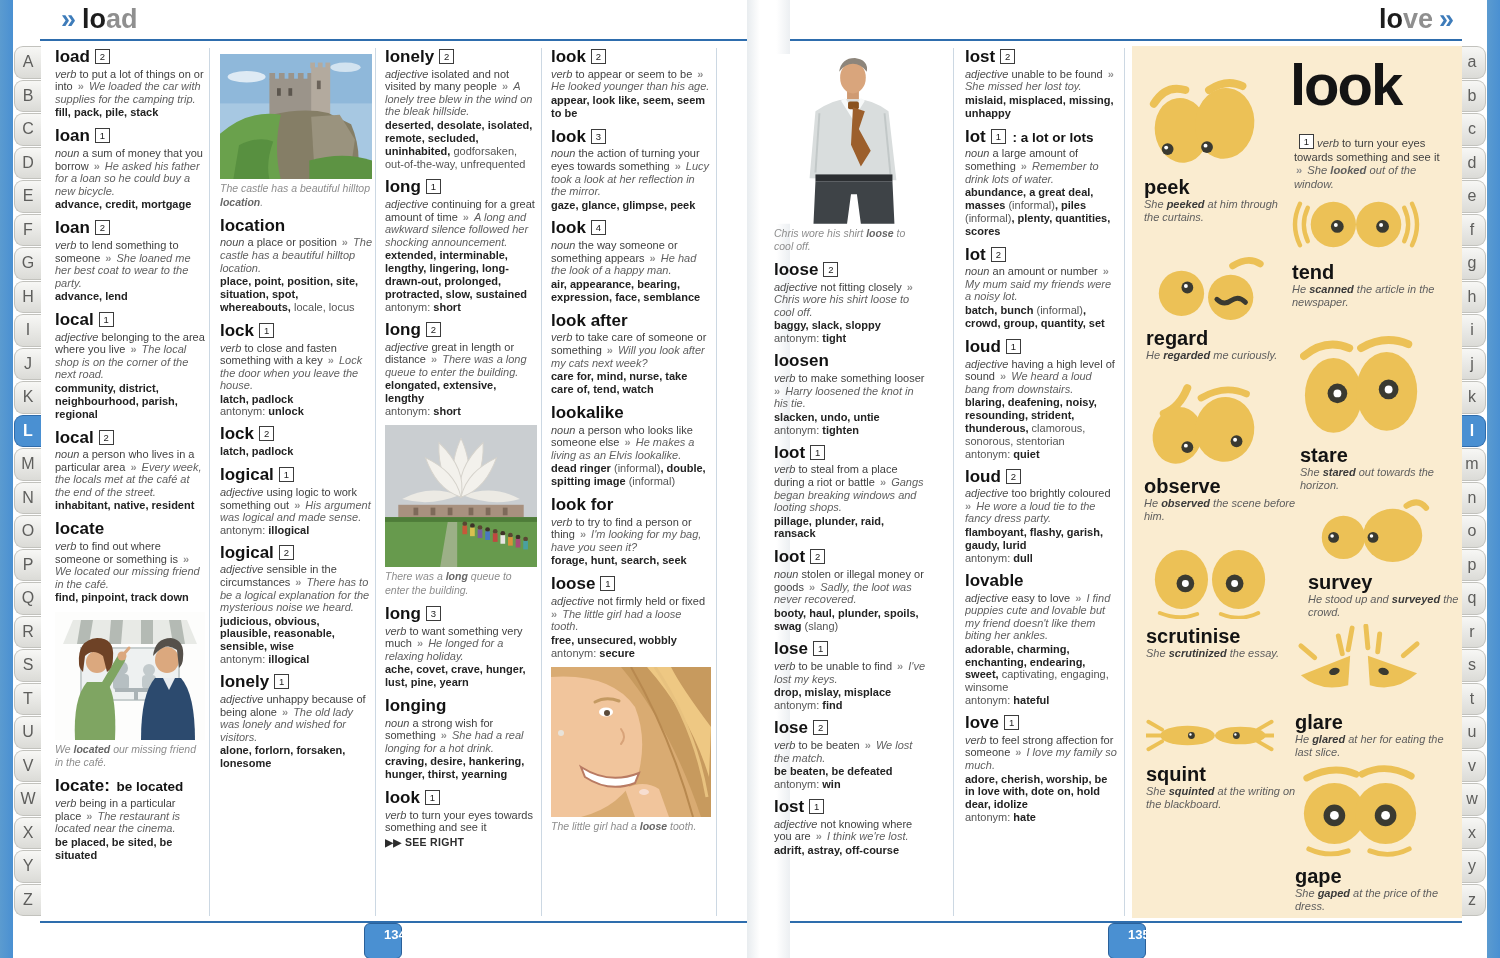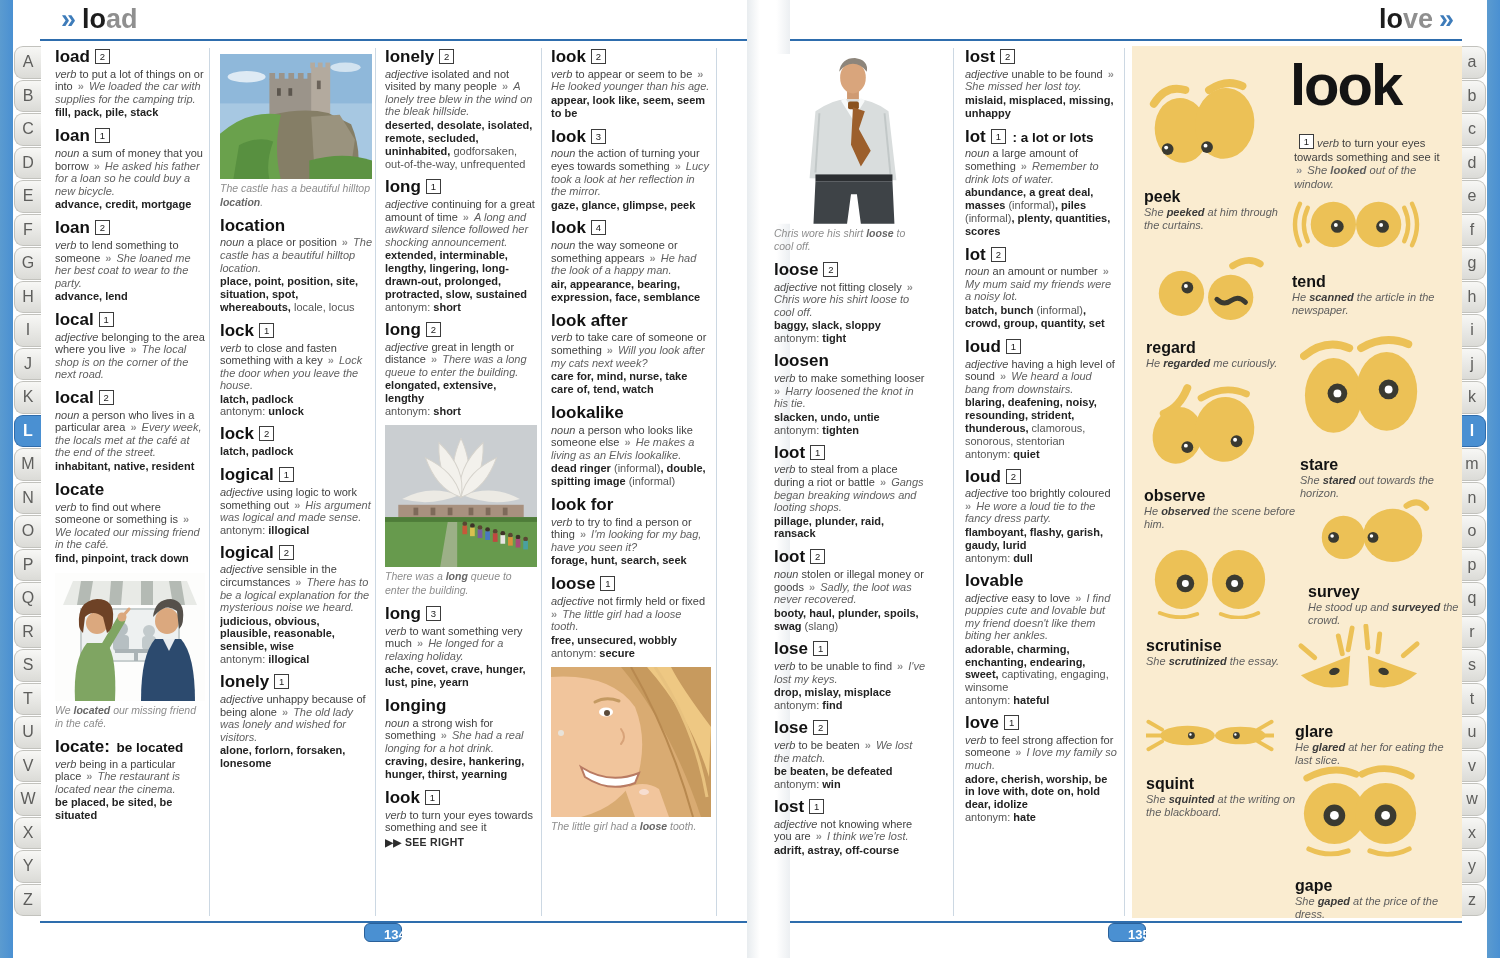--- a/index.html
+++ b/index.html
@@ -37,21 +37,21 @@
 
   .hrule{position:absolute;height:2px;background:var(--rule);}
   .hr-top-left{left:40px;top:39px;width:707px;}
   .hr-top-right{left:790px;top:39px;width:672px;}
   .hr-bot-left{left:40px;top:921px;width:707px;}
   .hr-bot-right{left:790px;top:921px;width:672px;}
 
   .gutter{position:absolute;left:747px;top:0;width:43px;height:958px;
           background:linear-gradient(90deg,#e8ecef,#ffffff 30%,#ffffff 68%,#eceff2);}
 
-  .pagenum{position:absolute;top:923px;width:38px;height:19px;background:var(--accent);
+  .pagenum{position:absolute;top:923px;width:38px;height:36px;background:var(--accent);
            border:1px solid #2a6099;border-radius:6px;color:#fff;font-weight:bold;font-size:13px;
            text-align:center;line-height:21px;box-sizing:border-box;padding-left:19px;}
   .pn-left{left:364px;}
   .pn-right{left:1108px;}
 
   
   .col{position:absolute;top:48px;height:868px;overflow:hidden;}
   .c0{left:55px;width:150px;}
   .c1{left:220px;width:152px;}
   .c2{left:385px;width:152px;}
@@ -84,21 +84,21 @@
   .fig svg{display:block;width:100%;height:auto;}
   .figcap{font-size:10.5px;font-style:italic;color:#8d8d8d;line-height:1.25;margin-top:3px;}
   .figcap b{color:#666;}
 
   
   .lookpanel{position:absolute;left:1132px;top:46px;width:330px;height:872px;background:var(--panel);}
   .lp-title{position:absolute;left:158px;top:10px;font-size:58px;font-weight:bold;letter-spacing:-2px;color:#141414;line-height:1;}
   .lp-def{position:absolute;left:162px;top:88px;width:152px;font-size:11.2px;line-height:1.22;color:#3f3f3f;}
   .lp-item{position:absolute;width:152px;}
   .lp-eyes{display:block;}
-  .lp-word{font-size:16px;font-weight:bold;color:#131313;margin-top:15px;line-height:1.05;}
+  .lp-word{font-size:20px;font-weight:bold;color:#131313;margin-top:3px;line-height:1.05;}
   .lp-sent{font-size:11px;font-style:italic;color:#5e5e5e;line-height:1.22;}
   .lp-sent b{color:#3a3a3a;}
 
   svg .ey{fill:var(--eye);}
   svg .ep{fill:#3a3a31;}
   svg .wh{fill:#fff;}
   svg .es{stroke:var(--eye);fill:none;stroke-linecap:round;}
   svg .ed{stroke:#3a3a31;fill:none;stroke-linecap:round;}
 </style>
 </head>
@@ -186,20 +186,21 @@
         <div class="syns">advance, credit, mortgage</div>
       </div>
       <div class="entry">
         <div class="headword"><span class="hw">loan</span><span class="numbox">2</span></div>
         <div class="ebody"><span class="pos">verb </span>to lend something to someone<span class="exmark"> » </span><span class="example">She loaned me her best coat to wear to the party.</span></div>
         <div class="syns">advance, lend</div>
       </div>
       <div class="entry">
         <div class="headword"><span class="hw">local</span><span class="numbox">1</span></div>
         <div class="ebody"><span class="pos">adjective </span>belonging to the area where you live<span class="exmark"> » </span><span class="example">The local shop is on the corner of the next road.</span></div>
+        <div class="syns">community, district, neighbourhood, parish, regional</div>
       </div>
       <div class="entry">
         <div class="headword"><span class="hw">local</span><span class="numbox">2</span></div>
         <div class="ebody"><span class="pos">noun </span>a person who lives in a particular area<span class="exmark"> » </span><span class="example">Every week, the locals met at the café at the end of the street.</span></div>
         <div class="syns">inhabitant, native, resident</div>
       </div>
       <div class="entry">
         <div class="headword"><span class="hw">locate</span></div>
         <div class="ebody"><span class="pos">verb </span>to find out where someone or something is<span class="exmark"> » </span><span class="example">We located our missing friend in the café.</span></div>
         <div class="syns">find, pinpoint, track down</div>

